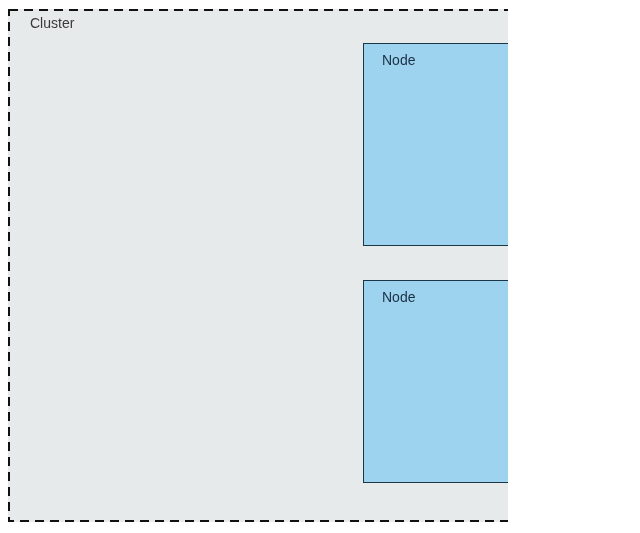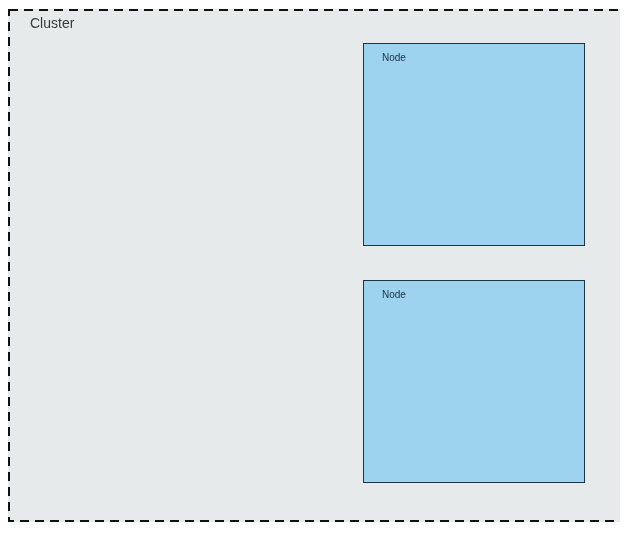--- a/index.html
+++ b/index.html
@@ -3,21 +3,21 @@
 <meta charset="utf-8">
 <style>
   html, body {
     margin: 0;
     padding: 0;
     background: #ffffff;
     font-family: "Liberation Sans", sans-serif;
   }
   .stage {
     position: relative;
-    width: 620px;
+    width: 508px;
     height: 533px;
     background: #ffffff;
     overflow: hidden;
   }
   .cluster {
     position: absolute;
     left: 8px;
     top: 9px;
     width: 619px;
     height: 513px;
@@ -40,21 +40,21 @@
     color: var(--cluster_text, #3a3a3a);
   }
   .box {
     position: absolute;
     box-sizing: border-box;
   }
   .box-label {
     position: absolute;
     left: 18px;
     top: 8px;
-    font-size: 10px;
+    font-size: 14px;
   }
   .master {
     left: 109px;  
     top: 148px;   
     width: 178px;
     height: 327px;
     background: var(--master_fill, #ffb9ae);
     border: 1.5px solid var(--master_border, #2b1a16);
   }
   .master .box-label {

